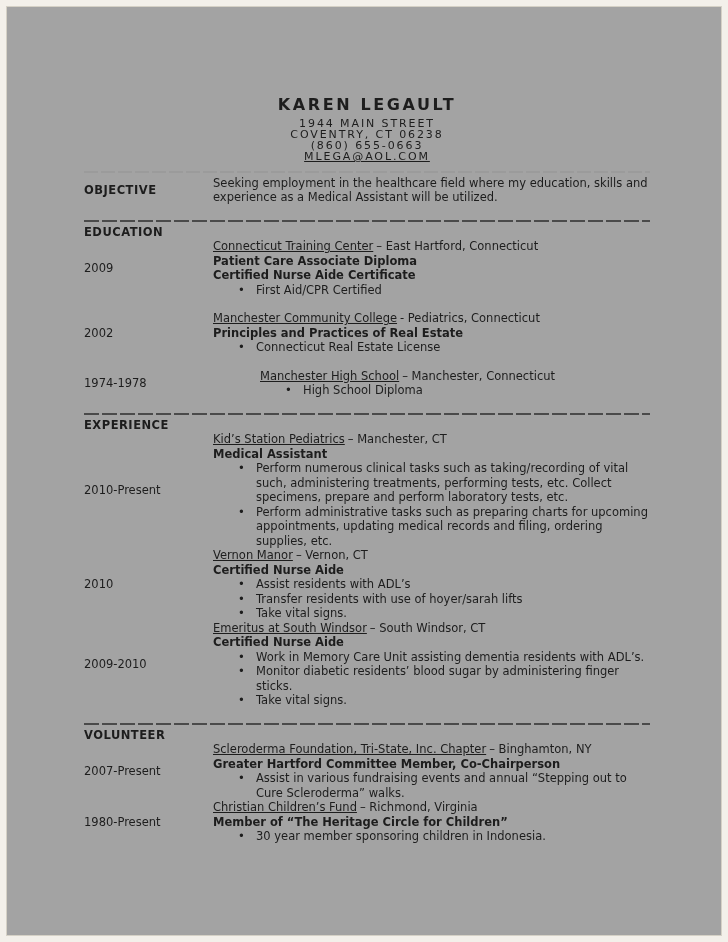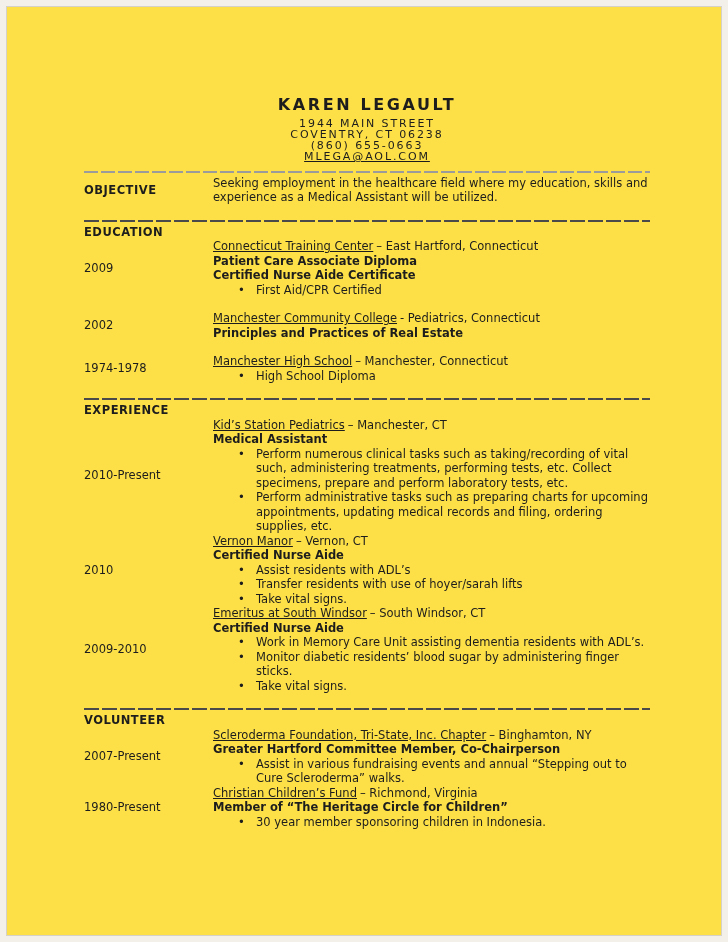--- a/index.html
+++ b/index.html
@@ -6,21 +6,21 @@
   html, body { margin: 0; padding: 0; }
   body {
     width: 728px; height: 942px;
     background: #f3f0ea;
     font-family: "DejaVu Sans", sans-serif;
     color: #1d1d1d;
     position: relative;
   }
   .page {
     position: absolute; top: 6px; left: 6px; right: 6px; bottom: 6px;
-    background: #fde047;
+    background: #a3a3a3;
     border: 1px solid #d5d1c6;
     overflow: hidden;
   }
   .content {
     margin: 89px 77px 0;
     width: 566px;
     font-size: 11.5px;
     line-height: 14.5px;
   }
   
@@ -50,21 +50,21 @@
   .col-content { flex: 1; min-width: 0; }
   .org { text-decoration: underline; margin-right: 3px; }
   .title { font-weight: bold; }
   ul.bullets { list-style: none; margin: 0; padding: 0; }
   ul.bullets li { position: relative; padding-left: 43px; }
   ul.bullets li::before {
     content: "\2022";
     position: absolute; left: 25px; top: 0;
   }
   .entry.gap { margin-bottom: 14px; }
-  .entry.gap:last-child { margin-bottom: 0; }
+  .entry.gap:last-child { margin-bottom: 0; gap: 47px; }
 </style>
 </head>
 <body>
 
 <div class="page">
   <div class="content">
 
     <header class="resume-header">
       <div class="name">KAREN LEGAULT</div>
       <div class="contact">1944 MAIN STREET</div>
@@ -97,20 +97,23 @@
             <li>First Aid/CPR Certified</li>
           </ul>
         </div>
       </div>
 
       <div class="row entry gap">
         <div class="col-label">2002</div>
         <div class="col-content">
           <div><span class="org">Manchester Community College</span><span>- Pediatrics, Connecticut</span></div>
           <div class="title">Principles and Practices of Real Estate</div>
+          <ul class="bullets">
+            <li>Connecticut Real Estate License</li>
+          </ul>
         </div>
       </div>
 
       <div class="row entry gap">
         <div class="col-label">1974-1978</div>
         <div class="col-content">
           <div><span class="org">Manchester High School</span><span>– Manchester, Connecticut</span></div>
           <ul class="bullets">
             <li>High School Diploma</li>
           </ul>

